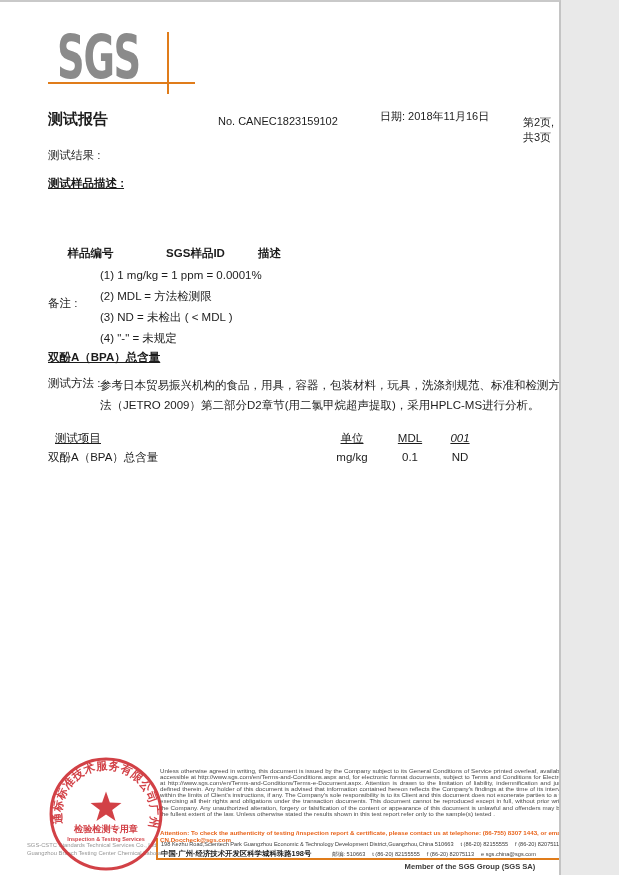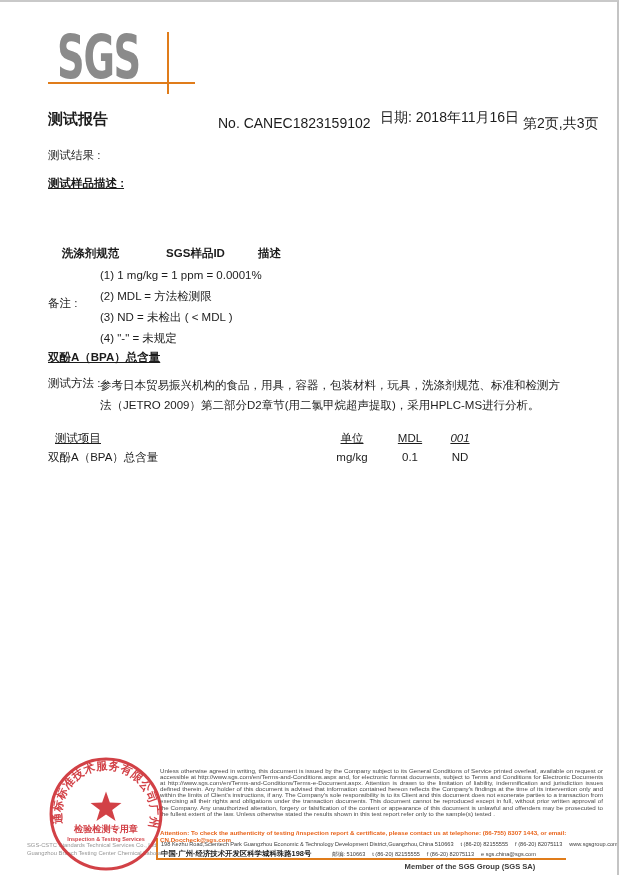--- a/index.html
+++ b/index.html
@@ -1,31 +1,31 @@
 <!DOCTYPE html>
 <html><head>
 <meta charset="utf-8">
 <style>
   html,body{margin:0;padding:0;background:#e9e9e9;}
   .page{
-    position:relative;width:619px;height:875px;background:#ffffff;
+    position:relative;width:561px;height:875px;background:#ffffff;
     font-family:"Liberation Sans","DejaVu Sans",sans-serif;color:#1c1c1c;
     border-top:2px solid #c9c9c9;border-right:2px solid #c4c4c4;
     box-sizing:border-box;overflow:hidden;
   }
   .abs{position:absolute;}
   
   .logo-text{
     font-family:"DejaVu Sans",sans-serif;font-weight:bold;font-size:60px;line-height:1;
     color:#8b8b8b;letter-spacing:-2px;transform:scaleX(0.64);transform-origin:0 0;
   }
   .orange-line{background:#e07c1a;}
   
   .doc-title{font-size:15px;font-weight:bold;}
-  .hdr-info{font-size:14px;}
+  .hdr-info{font-size:11px;}
   .body-txt{font-size:11.5px;}
   .u{text-decoration:underline;}
   .b{font-weight:bold;}
   .it{font-style:italic;}
   
   .stable{display:flex;flex-direction:column;font-size:11.5px;}
   .strow{display:flex;align-items:baseline;height:19px;}
   .stc1{width:85px;text-align:center;}
   .stc2{width:125px;text-align:center;}
   .stc3{text-align:left;padding-left:0px;margin-top:46px;}
@@ -67,21 +67,21 @@
   <div class="abs doc-title" style="left:48px;top:108px;">测试报告</div>
   <div class="abs hdr-info" style="left:218px;top:113px;">No. CANEC1823159102</div>
   <div class="abs hdr-info" style="left:380px;top:107px;">日期: 2018年11月16日</div>
   <div class="abs hdr-info" style="left:523px;top:113px;">第2页,共3页</div>
 
   <div class="abs body-txt" style="left:48px;top:146px;">测试结果 :</div>
   <div class="abs body-txt b u" style="left:48px;top:174px;">测试样品描述 :</div>
 
   <div class="abs stable" style="left:48px;top:198px;">
     <div class="strow b">
-      <div class="stc1">洗涤剂规范</div>
+      <div class="stc1">样品编号</div>
       <div class="stc2">SGS样品ID</div>
       <div class="stc3">描述</div>
     </div>
   </div>
 
   <div class="abs body-txt" style="left:48px;top:246px;margin-top:48px;">备注 :</div>
   <div class="abs" style="left:100px;top:263px;">
     <div class="note-item">(1) 1 mg/kg = 1 ppm = 0.0001%</div>
     <div class="note-item">(2) MDL = 方法检测限</div>
     <div class="note-item">(3) ND = 未检出 ( &lt; MDL )</div>

